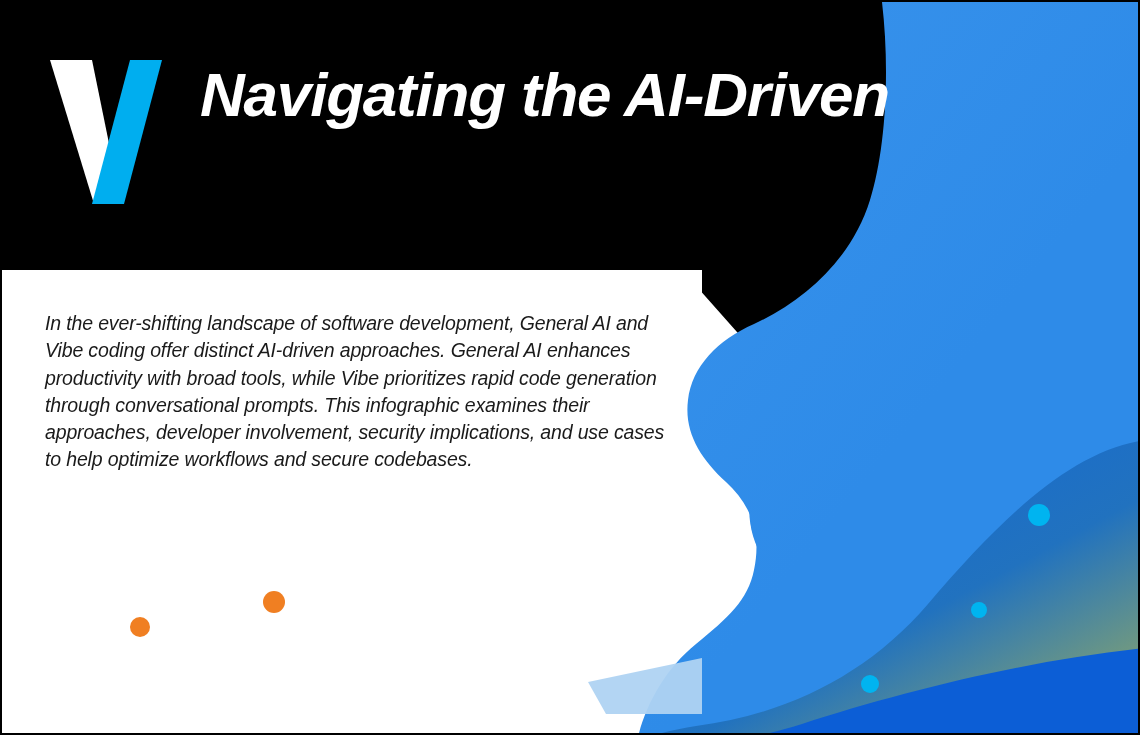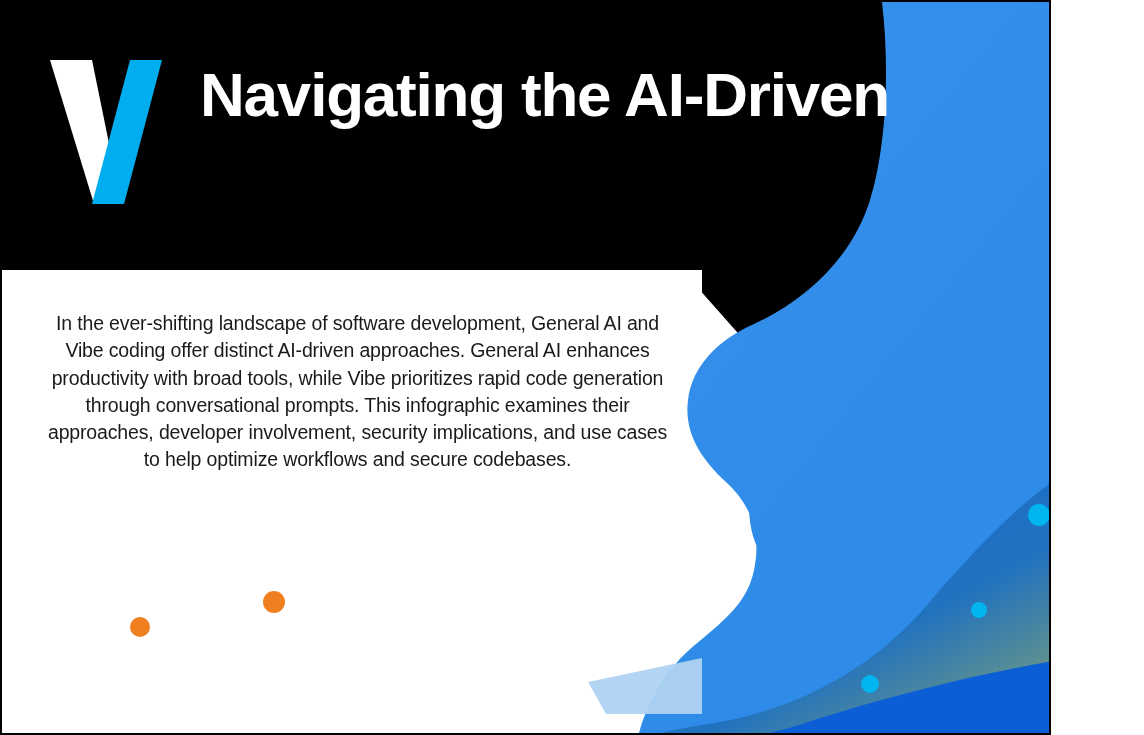--- a/index.html
+++ b/index.html
@@ -2,27 +2,28 @@
 <html><head>
 <meta charset="utf-8">
 <style>
   html, body {
     margin: 0;
     padding: 0;
     background: #ffffff;
   }
   #infographic-root {
     position: relative;
-    width: 1051px;
+    width: 1140px;
     height: 735px;
     overflow: hidden;
     background: #ef4444;
     box-sizing: border-box;
     border: 2px solid #000000;
     font-family: "Liberation Sans", sans-serif;
+    font-style: italic;
   }
   #bg-art {
     position: absolute;
     left: 0;
     top: 0;
     width: 1144px;
     height: 735px;
     display: block;
   }
   #brand-logo {
@@ -53,21 +54,20 @@
     position: absolute;
     left: 43px;
     top: 308px;
     width: 625px;
     margin: 0;
     font-family: "Liberation Sans", sans-serif;
     font-size: 19.5px;
     line-height: 27.3px;
     color: #1a1a1a;
     letter-spacing: -0.15px;
-    text-align: center;
   }
 </style>
 </head>
 <body>
 
 <div id="infographic-root">
 
   <svg id="bg-art" viewBox="0 0 1144 735" width="1144" height="735" xmlns="http://www.w3.org/2000/svg" aria-hidden="true">
     <defs>
       <linearGradient id="gradMountainBlueLeft" x1="0" y1="0" x2="1" y2="0.4">

